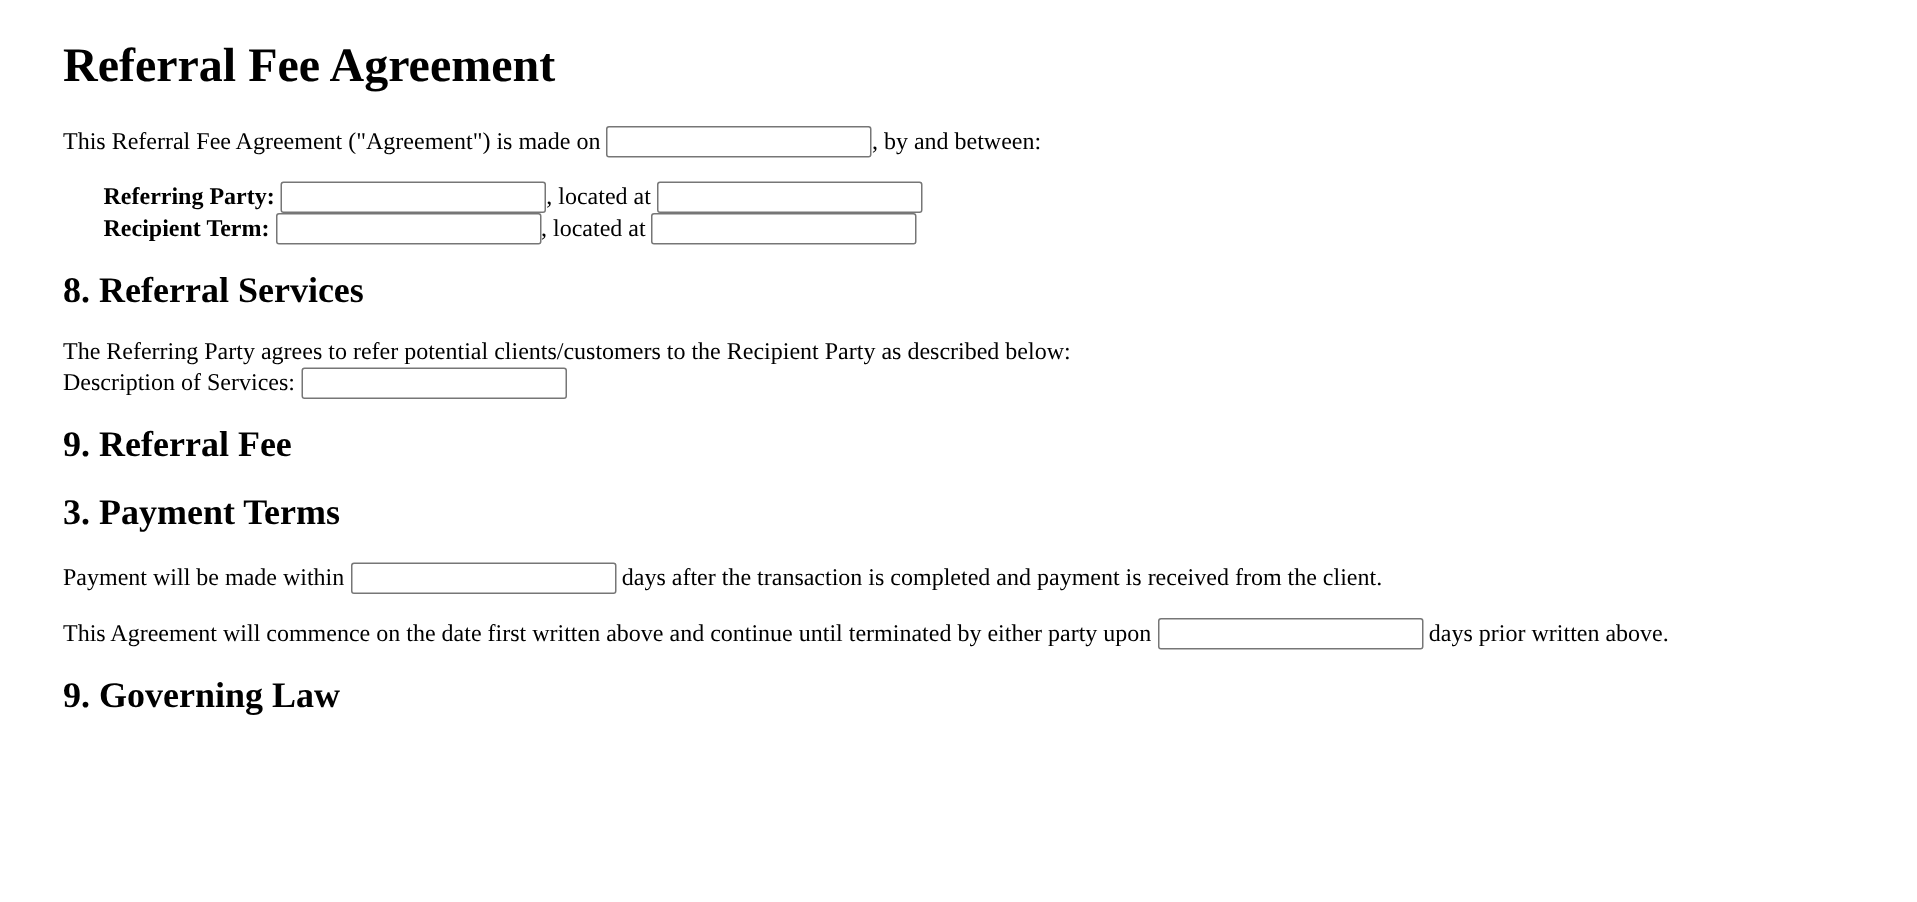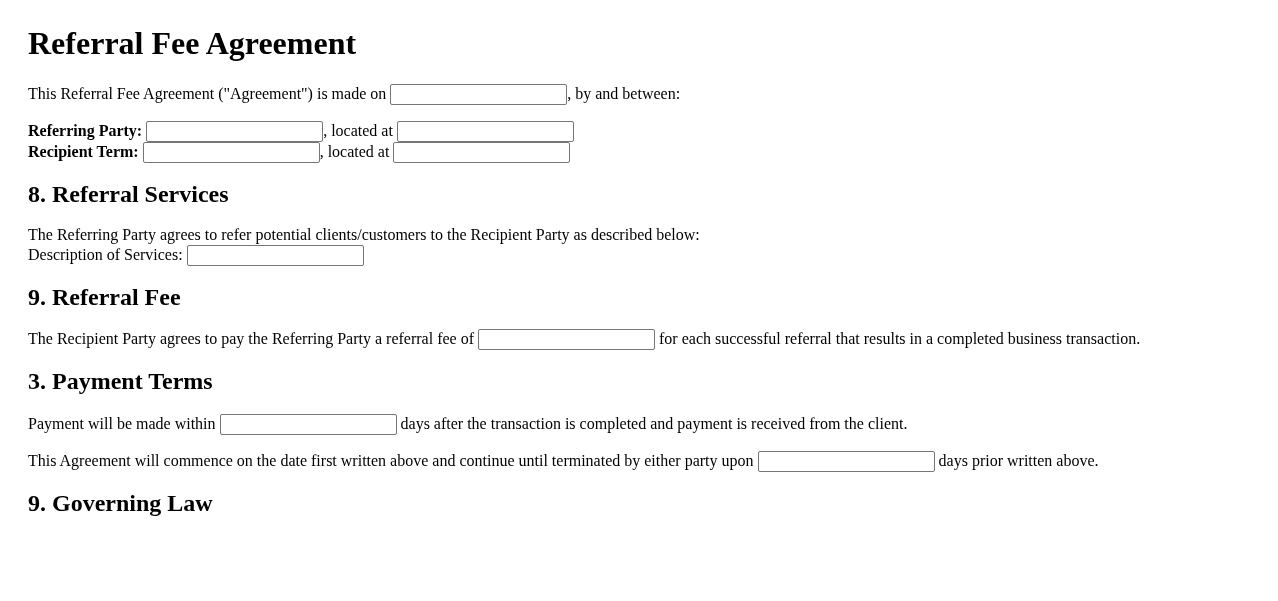--- a/index.html
+++ b/index.html
@@ -10,21 +10,21 @@
   body {
     width: 1278px;
     height: 601px;
     overflow: hidden;
     color: #000000;
     font-family: "Liberation Serif", serif;
     font-size: 16px;
     line-height: 1.15;
   }
   .page {
-    padding: 13px 28px;
+    padding: 13px 42px;
   }
   h1 {
     font-size: 32px;
     font-weight: bold;
     margin: 12px 0 22px 0;
     line-height: 1.15;
   }
   h2 {
     font-size: 24px;
     font-weight: bold;
@@ -41,20 +41,21 @@
     border: 1px solid #767676;
     border-radius: 2px;
     padding: 1px 3px;
     margin: 0;
     background: #ffffff;
     font-family: "Liberation Sans", sans-serif;
     font-size: 13px;
   }
   strong {
     font-weight: bold;
+    margin-left: 27px;
   }
 </style>
 </head>
 <body>
 
 <div class="page">
 
   <h1>Referral Fee Agreement</h1>
 
   <p><span>This Referral Fee Agreement ("Agreement") is made on</span>
@@ -68,23 +69,20 @@
 <input type="text" value="" style=""></p>
 
   <h2>8. Referral Services</h2>
 
   <p><span>The Referring Party agrees to refer potential clients/customers to the Recipient Party as described below:</span><br>
 <span>Description of Services:</span>
 <input type="text" value="" style=""></p>
 
   <h2>9. Referral Fee</h2>
 
-  <p><span>The Recipient Party agrees to pay the Referring Party a referral fee of</span>
-<input type="text" value="" style="">
-<span>for each successful referral that results in a completed business transaction.</span></p>
 
   <h2>3. Payment Terms</h2>
 
   <p><span>Payment will be made within</span>
 <input type="text" value="" style="">
 <span>days after the transaction is completed and payment is received from the client.</span></p>
 
 
   <p><span>This Agreement will commence on the date first written above and continue until terminated by either party upon</span>
 <input type="text" value="" style="">

